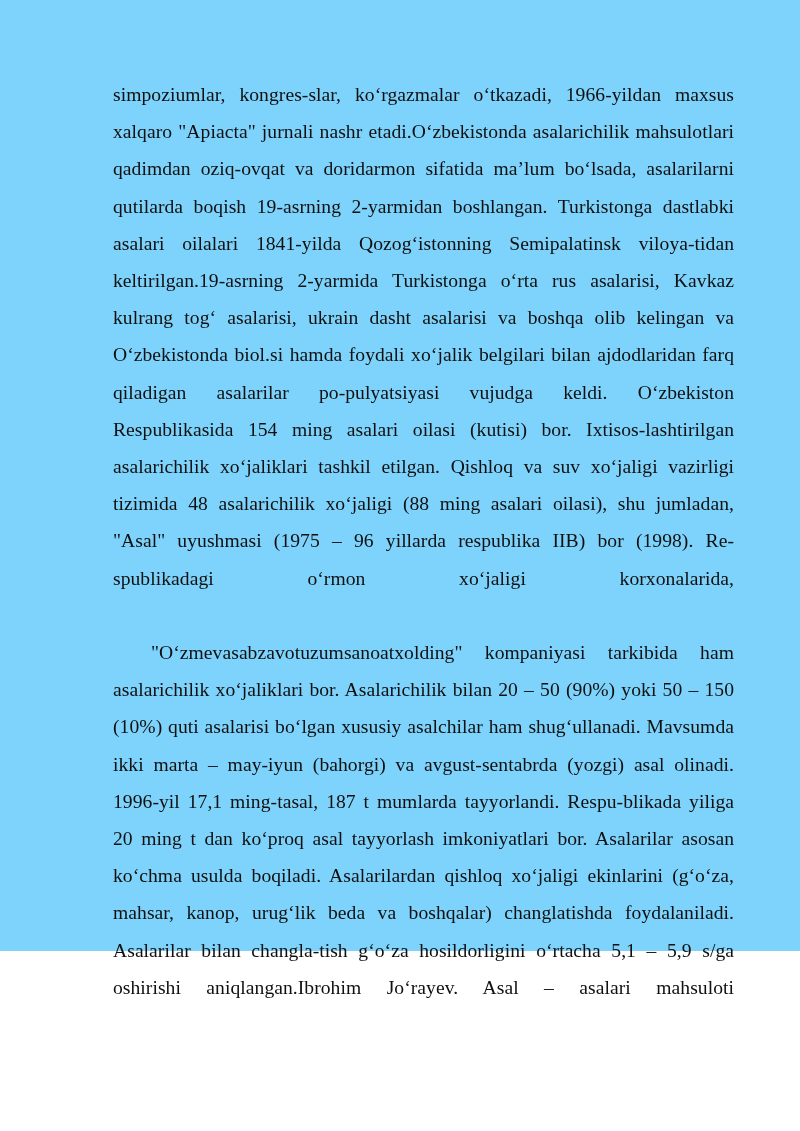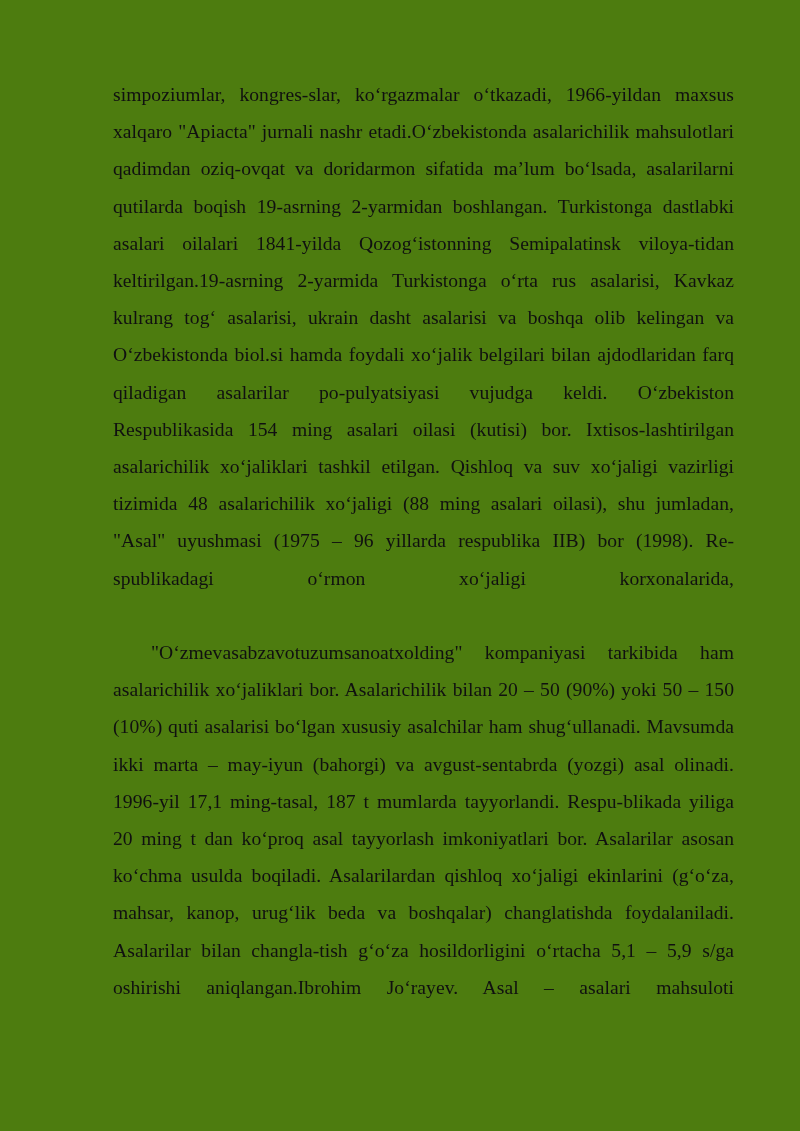--- a/index.html
+++ b/index.html
@@ -11,22 +11,22 @@
     width: 800px;
     height: 1131px;
     overflow: hidden;
     font-family: "Liberation Serif", "DejaVu Serif", serif;
     color: #101010;
     -webkit-font-smoothing: antialiased;
   }
   .page {
     position: relative;
     width: 800px;
-    height: 1131px;
-    background: #4d7c0f;
+    height: 951px;
+    background: #7dd3fc;
     box-sizing: border-box;
   }
   .text-column {
     position: absolute;
     left: 113px;
     top: 76px;
     width: 621px;
   }
   p.para {
     margin: 0;

